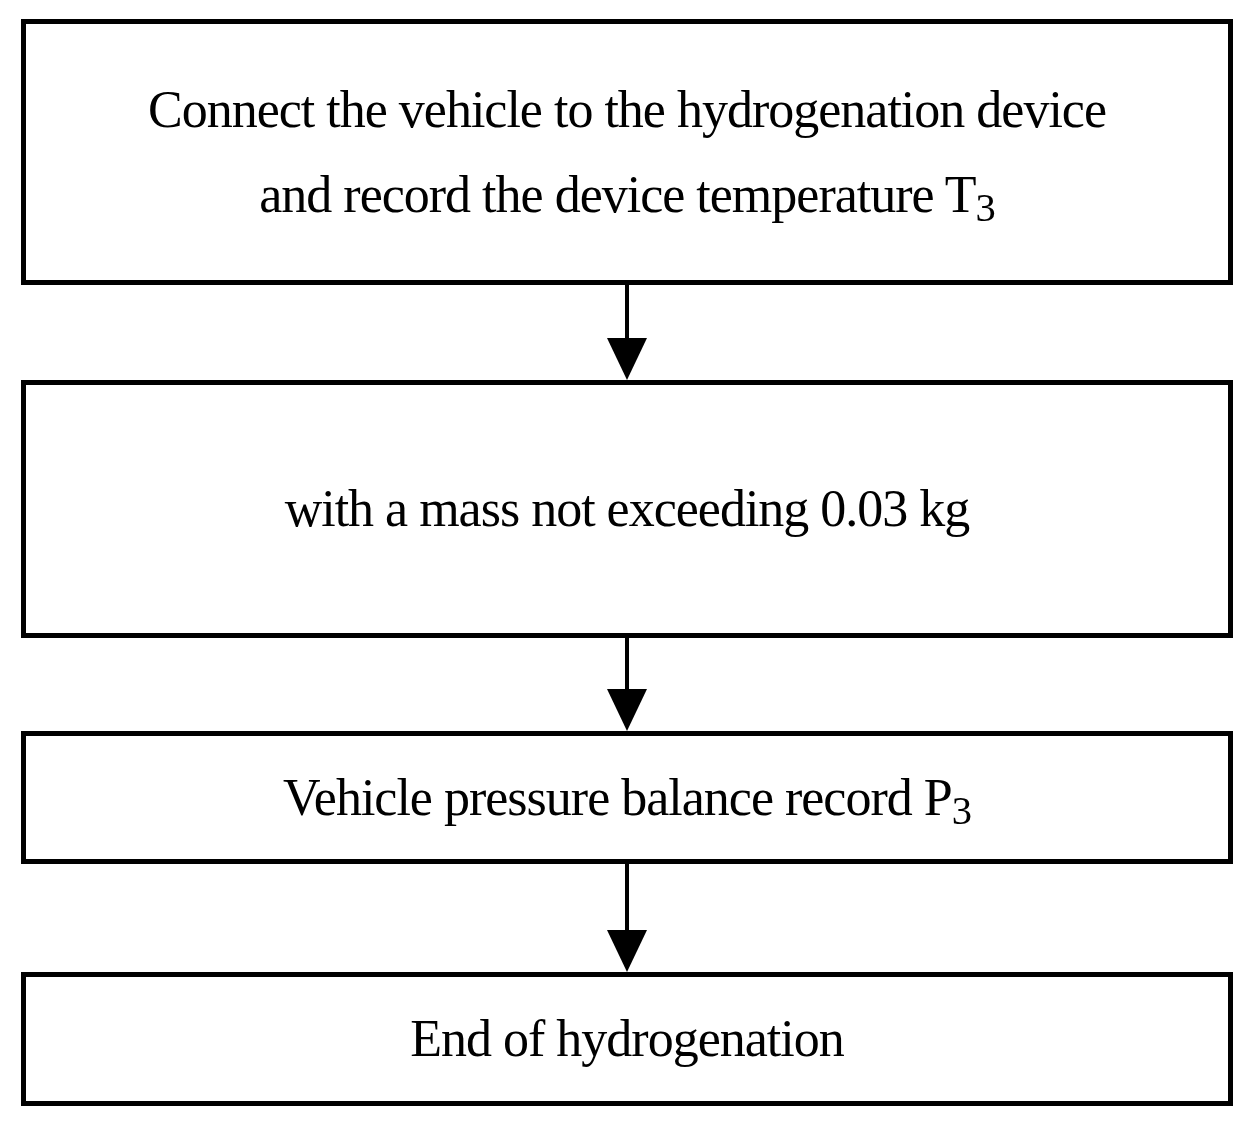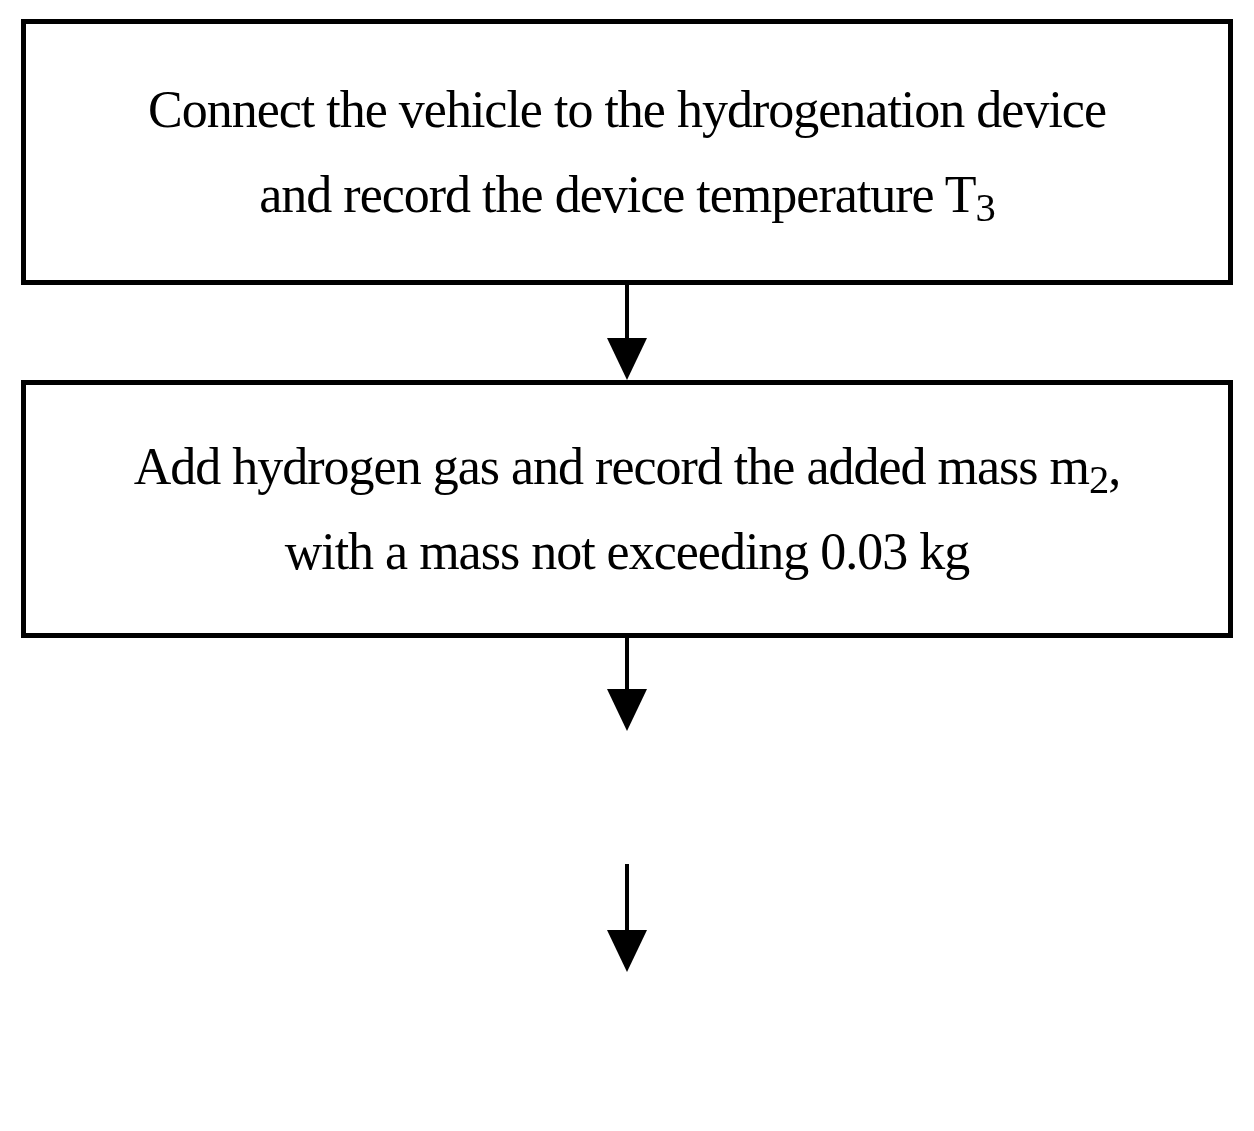--- a/index.html
+++ b/index.html
@@ -99,30 +99,39 @@
       </div>
   </div>
 
   <div class="connector connector-1">
     <div class="shaft"></div>
     <div class="head"></div>
   </div>
 
   <div class="flow-box box-2">
     <div class="box-text">
-        <span class="line"><span>Add hydrogen gas and record the added mass m</span><sub class="sub">2</sub><span>,</span></span>
         <span class="line"><span>with a mass not exceeding 0.03 kg</span></span>
       </div>
   </div>
 
   <div class="connector connector-2">
     <div class="shaft"></div>
     <div class="head"></div>
   </div>
 
+  <div class="flow-box box-3">
+    <div class="box-text">
+        <span class="line"><span>Vehicle pressure balance record P</span><sub class="sub">3</sub></span>
+      </div>
+  </div>
 
   <div class="connector connector-3">
     <div class="shaft"></div>
     <div class="head"></div>
   </div>
 
+  <div class="flow-box box-4">
+    <div class="box-text">
+        <span class="line"><span>End of hydrogenation</span></span>
+      </div>
+  </div>
 
 </div>
 
 </body></html>

